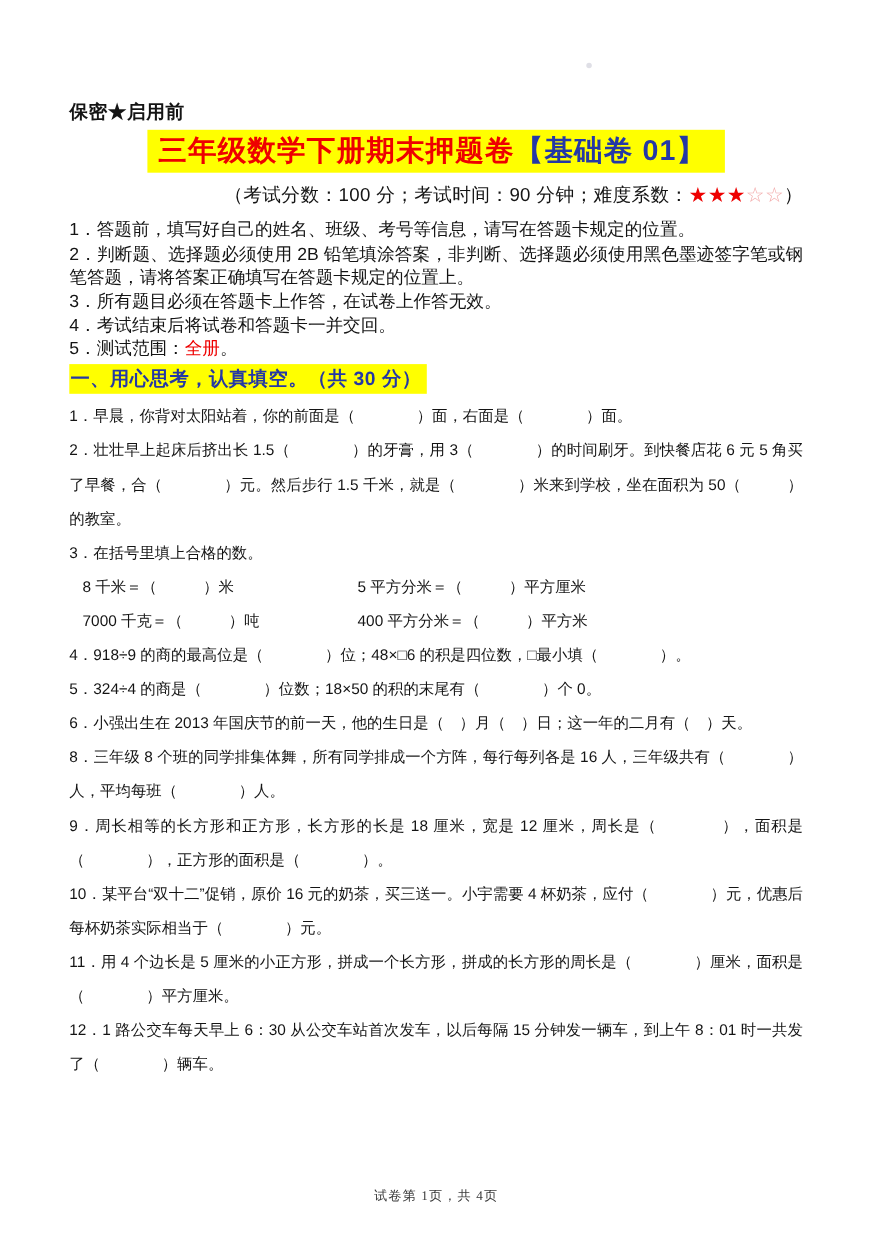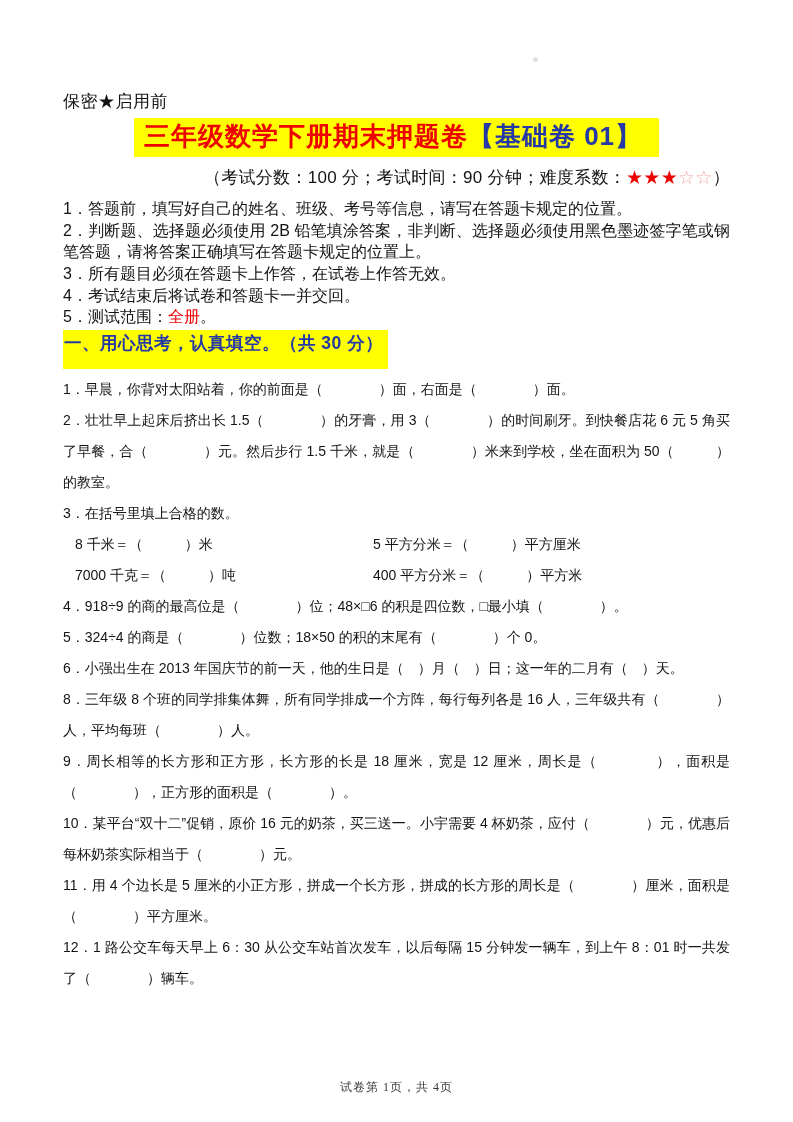--- a/index.html
+++ b/index.html
@@ -10,21 +10,21 @@
     height: 1122px;
     margin: 0 auto;
     background: #ffffff;
     font-family: "Liberation Sans", sans-serif;
     color: #141414;
     padding: 90px 63px 0 63px;
     overflow: hidden;
   }
   .confidential {
     font-size: 17px;
-    font-weight: normal;
+    font-weight: bold;
     letter-spacing: 0.5px;
   }
   .title-row { text-align: center; margin-top: 5px; }
   .title-hl {
     display: inline-block;
     background: var(--highlight_yellow, #ffff00);
     padding: 3px 17px 5px 10px;
     font-size: 26px;
     font-weight: bold;
     letter-spacing: 1px;
@@ -46,33 +46,33 @@
     line-height: 21.6px;
     text-align: justify;
   }
   .section-head { margin-top: 2px; }
   .section-head .hl {
     display: inline-block;
     background: var(--highlight_yellow, #ffff00);
     color: var(--accent_blue, #2438a6);
     font-weight: bold;
     font-size: 17.5px;
-    padding: 1px 5px 14px 1px;
+    padding: 1px 5px 2px 1px;
     letter-spacing: 0.5px;
   }
   .questions {
     margin-top: 5px;
     font-size: 14px;
     line-height: 31px;
     text-align: justify;
   }
   .q { text-align: justify; }
   .q3row { display: flex; padding-left: 12px; text-align: left; }
   .q3c1 { width: 250px; flex: 0 0 250px; }
-  .q3c2 { flex: 1; margin-left: 48px; }
+  .q3c2 { flex: 1; }
   .footer {
     position: absolute;
     left: 0; right: 0; bottom: 26px;
     text-align: center;
     font-size: 12px;
     font-family: "Liberation Serif", serif;
     color: #3a3a3a;
     letter-spacing: 1px;
   }
   .speck {

